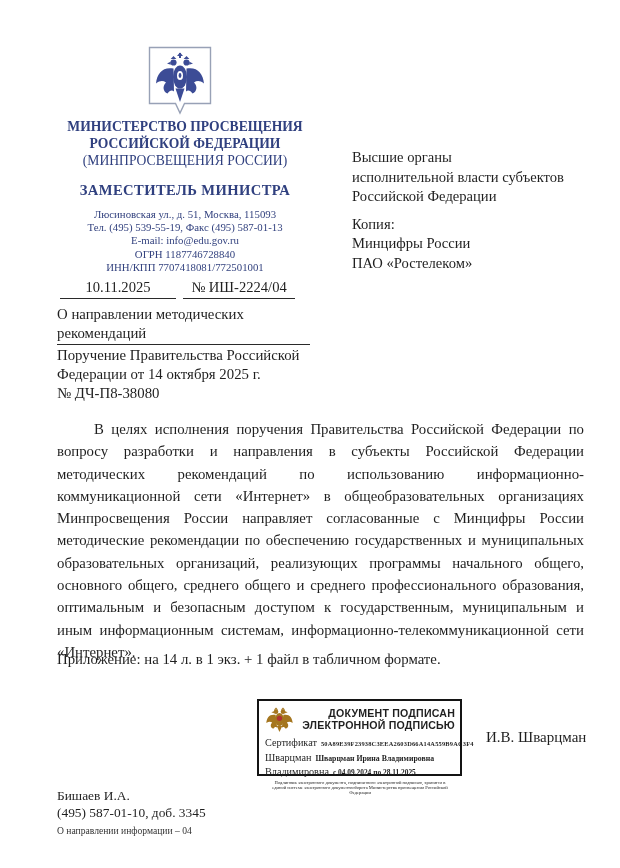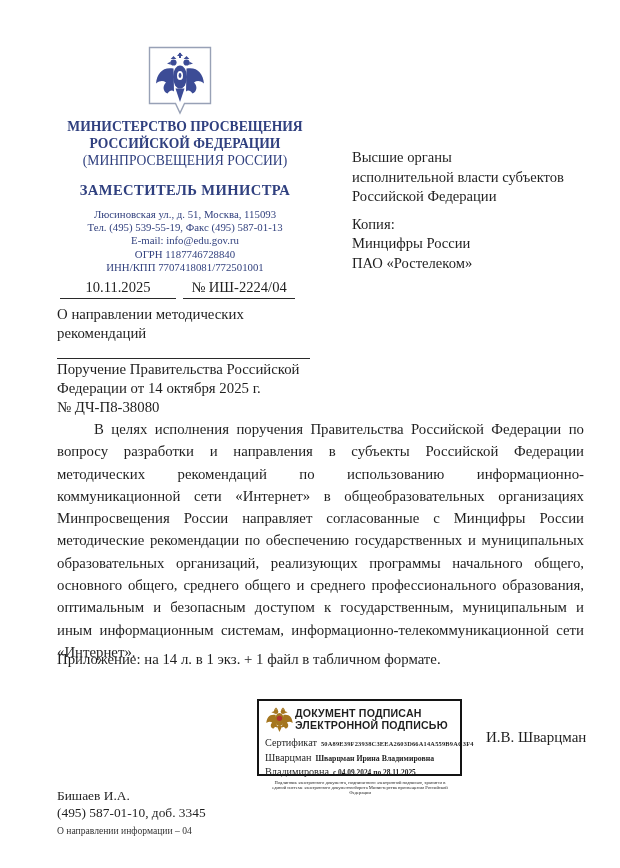--- a/index.html
+++ b/index.html
@@ -19,30 +19,30 @@
   .recipient .copy{margin-top:8px;}
 
   
   .ref-row{position:absolute;left:60px;top:279px;font-size:14.6px;white-space:nowrap;}
   .ref-row .seg{display:inline-block;text-align:center;border-bottom:1.3px solid #2a2a2a;padding-bottom:2px;}
   .ref-row .seg.date{width:116px;margin-right:7px;}
   .ref-row .seg.num{width:112px;}
 
   
   .subject{position:absolute;left:57px;top:305px;width:262px;font-size:14.8px;line-height:19px;}
-  .subject .uline{border-bottom:1.3px solid #2a2a2a;width:253px;padding-bottom:15px;margin-bottom:1px;}
+  .subject .uline{border-bottom:1.3px solid #2a2a2a;width:253px;padding-bottom:1px;margin-bottom:1px;}
 
   
   .body-par{position:absolute;left:57px;top:418px;width:527px;font-size:14.8px;line-height:22.3px;text-align:justify;text-indent:37px;word-spacing:1.6px;}
   .attachment{position:absolute;left:57px;top:651px;width:527px;font-size:14.8px;}
 
   
   .stamp{position:absolute;left:257px;top:699px;width:201px;height:73px;border:2.5px solid #141414;background:#fff;}
   .stamp .eagle{position:absolute;left:5px;top:4px;width:31px;height:29px;}
-  .stamp .title{position:absolute;left:36px;top:6px;width:160px;text-align:left;font-weight:bold;font-size:10.6px;line-height:12px;font-family:"Liberation Sans","DejaVu Sans",sans-serif;letter-spacing:.2px;}
+  .stamp .title{position:absolute;left:36px;top:6px;width:160px;text-align:right;font-weight:bold;font-size:10.6px;line-height:12px;font-family:"Liberation Sans","DejaVu Sans",sans-serif;letter-spacing:.2px;}
   .stamp .rows{position:absolute;left:6px;top:34px;width:190px;}
   .stamp .row{white-space:nowrap;line-height:11.5px;}
   .stamp .lbl{font-size:10.2px;}
   .stamp .cert-val{font-size:6.4px;font-weight:bold;letter-spacing:.2px;}
   .stamp .owner-val{font-size:7.8px;font-weight:bold;}
   .stamp .valid-val{font-size:7.4px;font-weight:bold;}
   .stamp .fine{margin-top:1px;text-align:center;font-size:4.6px;line-height:5.2px;color:#222;}
 
   .sig-name{position:absolute;left:486px;top:729px;font-size:15px;}
 

